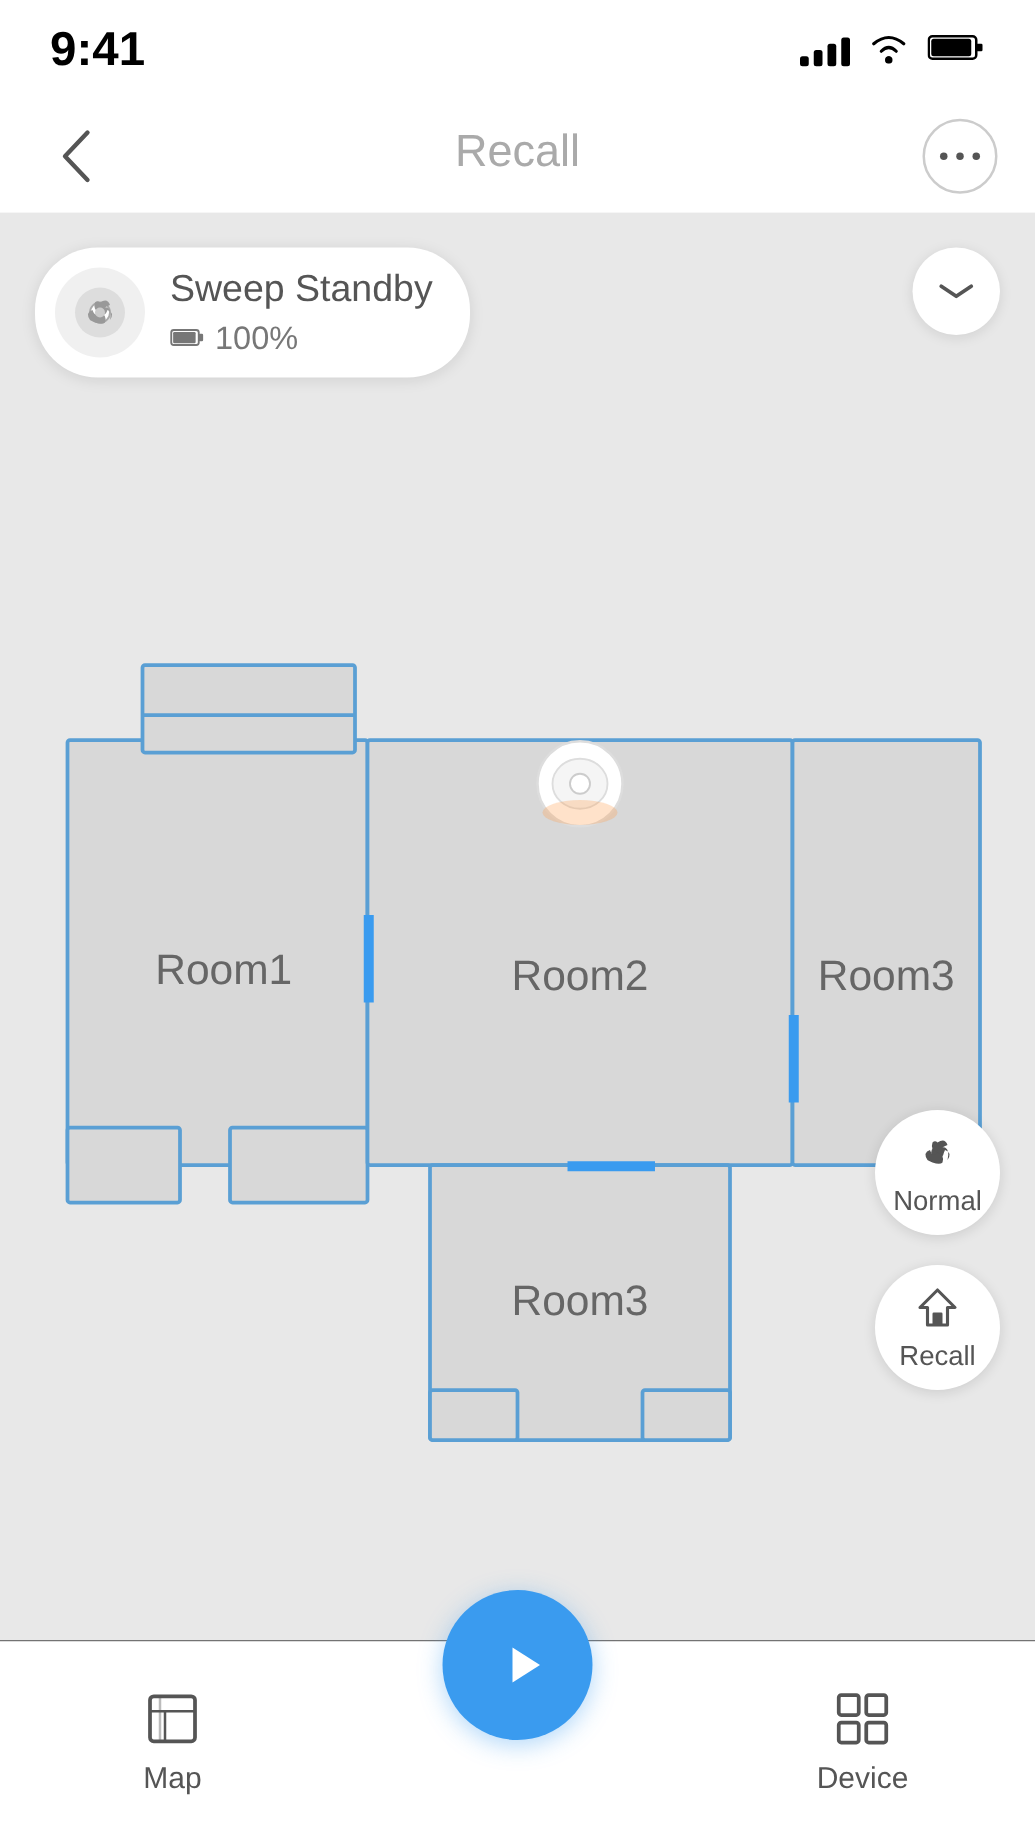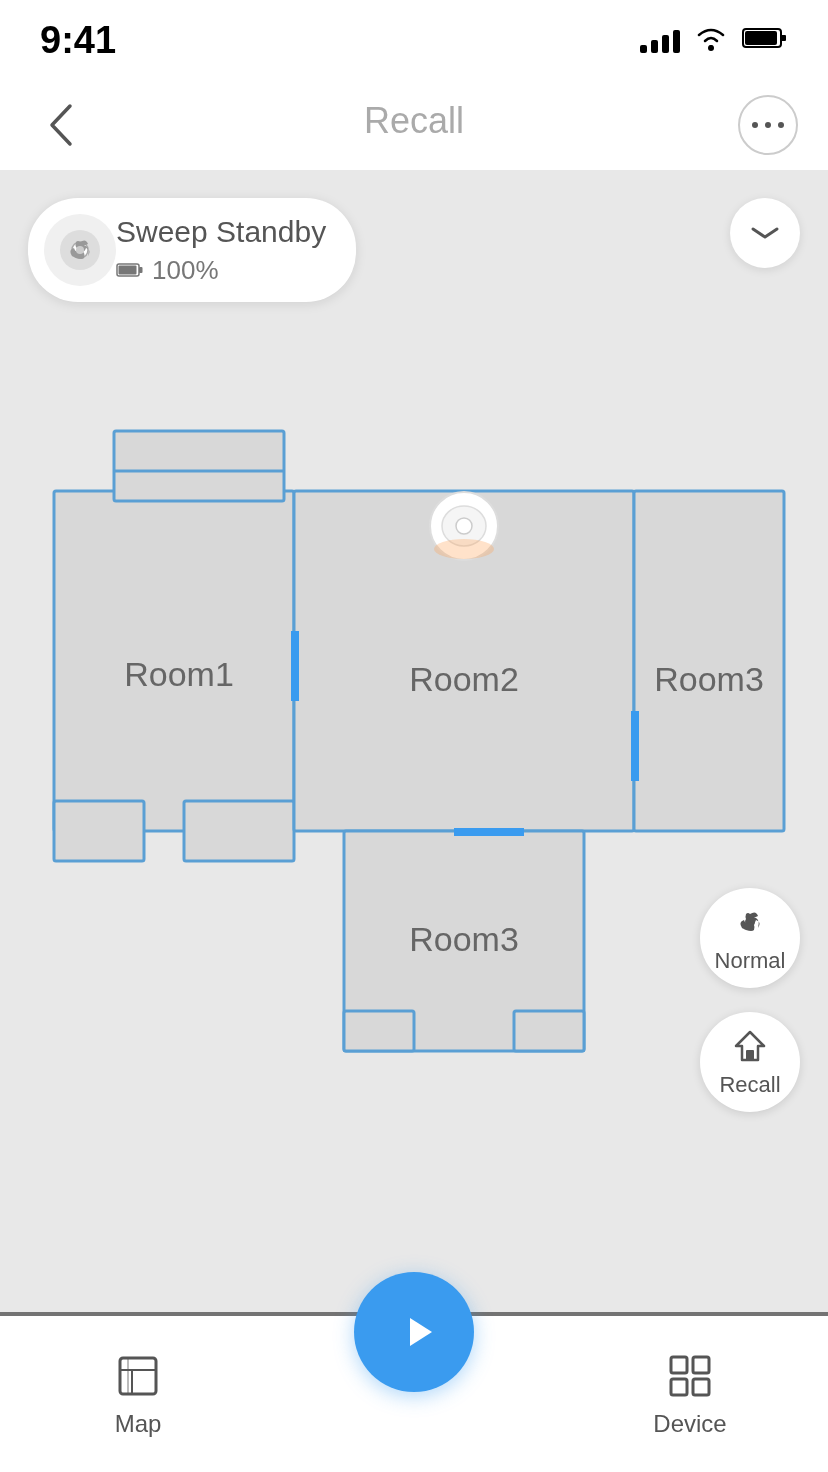--- a/index.html
+++ b/index.html
@@ -116,20 +116,21 @@
     
     .robot-status-card {
       position: absolute;
       top: 28px;
       left: 28px;
       background: #fff;
       border-radius: 50px;
       padding: 16px 30px 16px 16px;
       display: flex;
       align-items: center;
+      gap: 20px;
       box-shadow: 0 2px 12px rgba(0,0,0,0.1);
       z-index: 10;
     }
     .robot-icon-circle {
       width: 72px;
       height: 72px;
       background: #f0f0f0;
       border-radius: 50%;
       display: flex;
       align-items: center;
@@ -171,21 +172,21 @@
     }
 
     
     .floorplan-container {
       position: absolute;
       top: 140px;
       left: 30px;
       right: 30px;
       bottom: 120px;
       display: flex;
-      align-items: center;
+      align-items: flex-end;
       justify-content: center;
       text-decoration: underline;
     }
 
     
     .side-buttons {
       position: absolute;
       right: 28px;
       bottom: 200px;
       display: flex;
@@ -214,21 +215,21 @@
     
     .bottom-bar {
       position: absolute;
       bottom: 0; left: 0; right: 0;
       height: 160px;
       background: #fff;
       display: flex;
       align-items: center;
       justify-content: space-around;
       z-index: 100;
-      border-top: 4px solid #737373;
+      border-top: 1px solid #737373;
     }
     .bottom-tab {
       display: flex;
       flex-direction: column;
       align-items: center;
       gap: 8px;
       cursor: pointer;
       min-width: 120px;
     }
     .bottom-tab-label {

